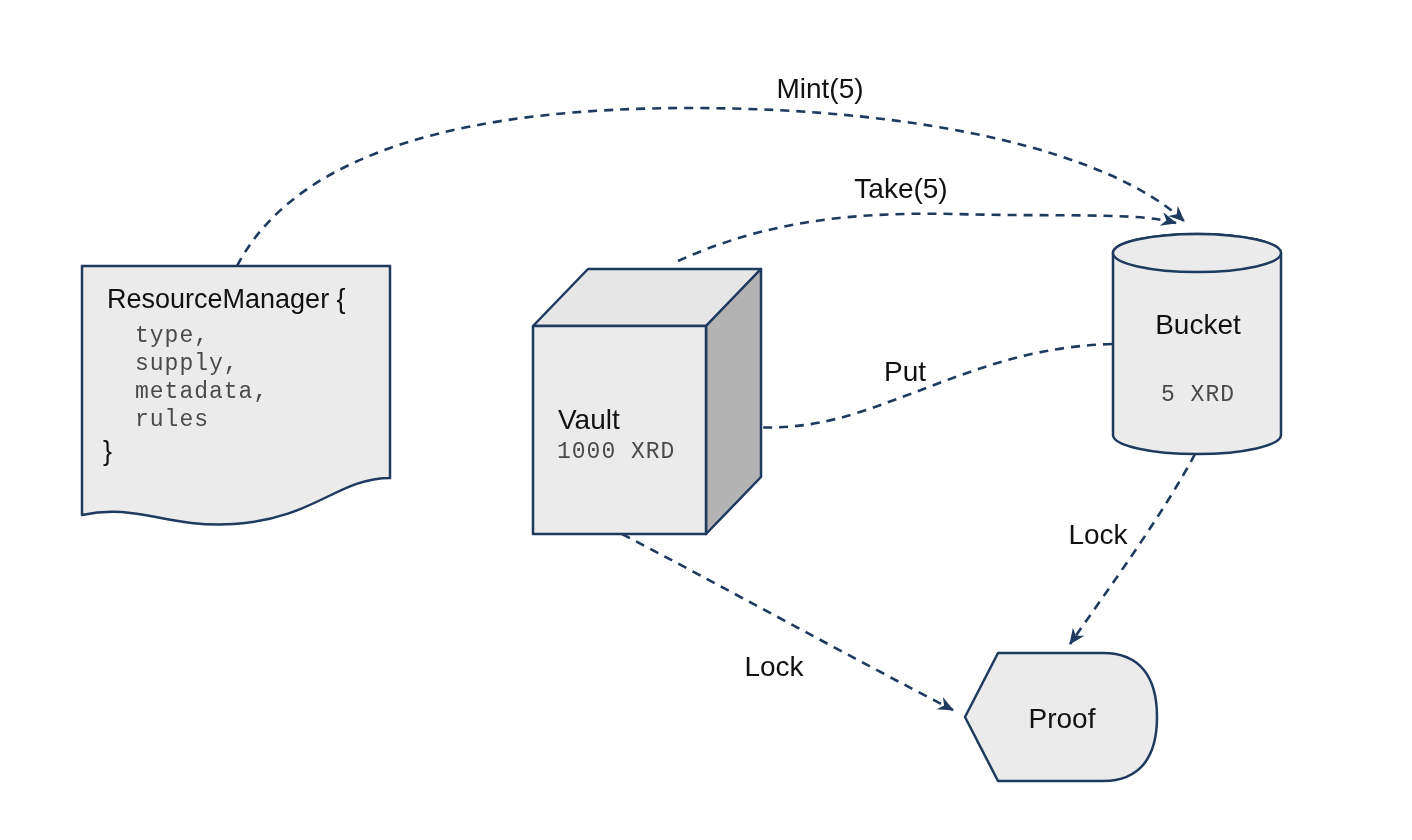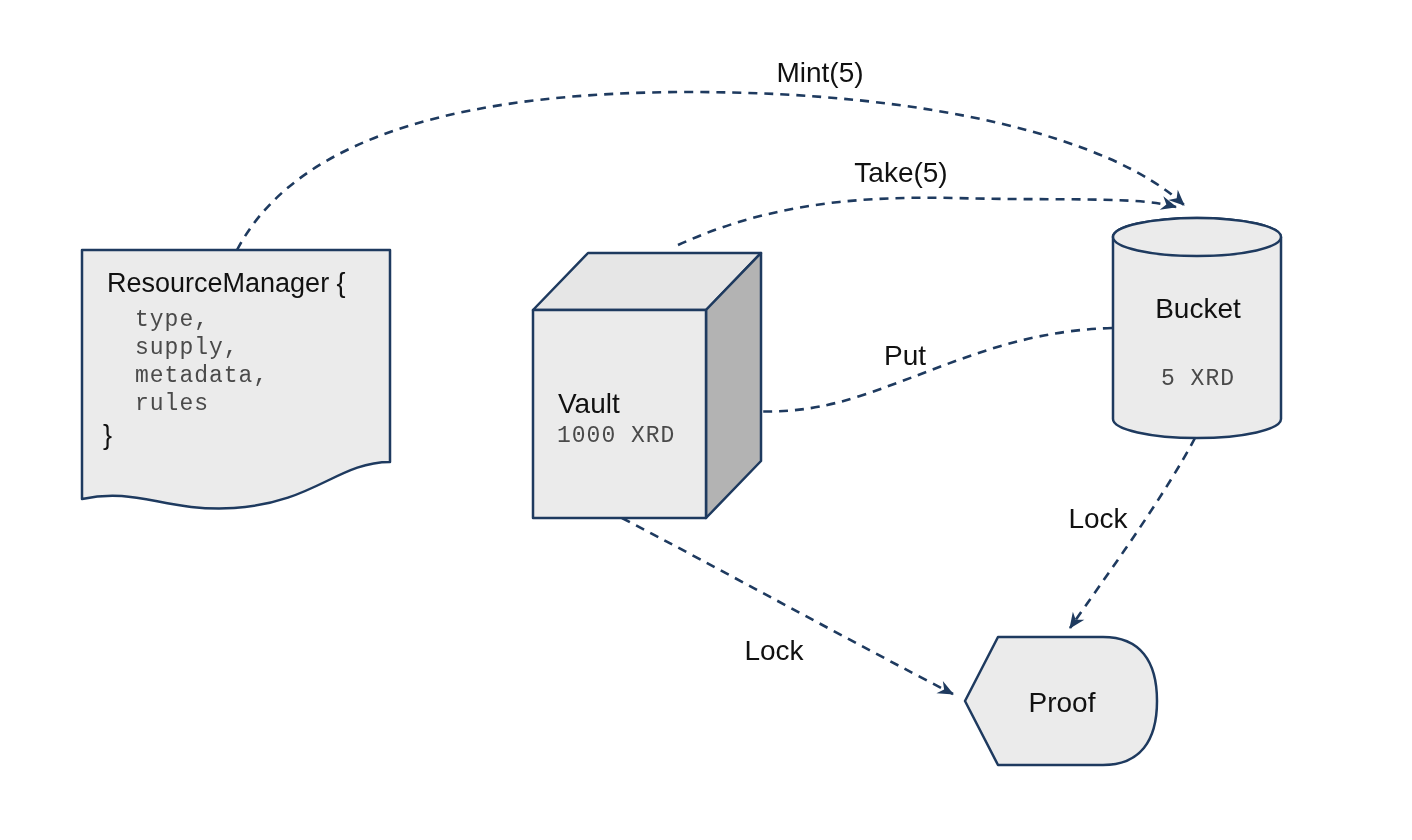--- a/index.html
+++ b/index.html
@@ -4,21 +4,21 @@
 <style>
   html, body {
     margin: 0;
     padding: 0;
     background: #ffffff;
     width: 1412px;
     height: 840px;
     overflow: hidden;
     font-family: "Liberation Sans", sans-serif;
   }
-  .canvas-wrap { width: 1412px; height: 660px; }
+  .canvas-wrap { width: 1412px; height: 660px; margin-top: 16px; }
   svg { display: block; }
 
   .shape {
     fill: #ebebeb;
     stroke: #1e3a5f;
     stroke-width: 2.5;
     stroke-linejoin: round;
   }
   .shape-side  { fill: #b3b3b3; stroke: #1e3a5f; stroke-width: 2.5; stroke-linejoin: round; }
   .shape-top   { fill: #e6e6e6; stroke: #1e3a5f; stroke-width: 2.5; stroke-linejoin: round; }

